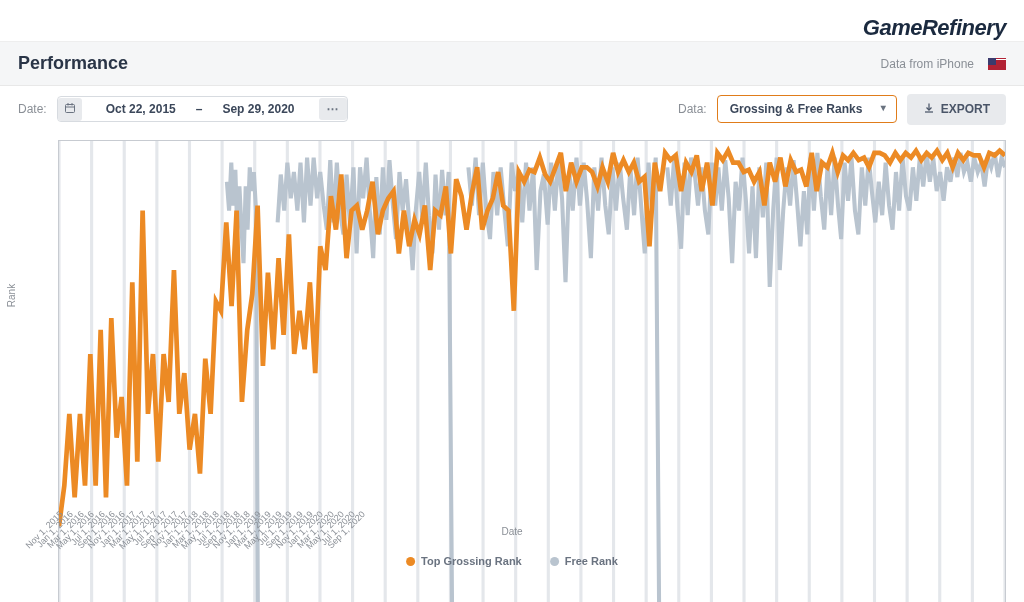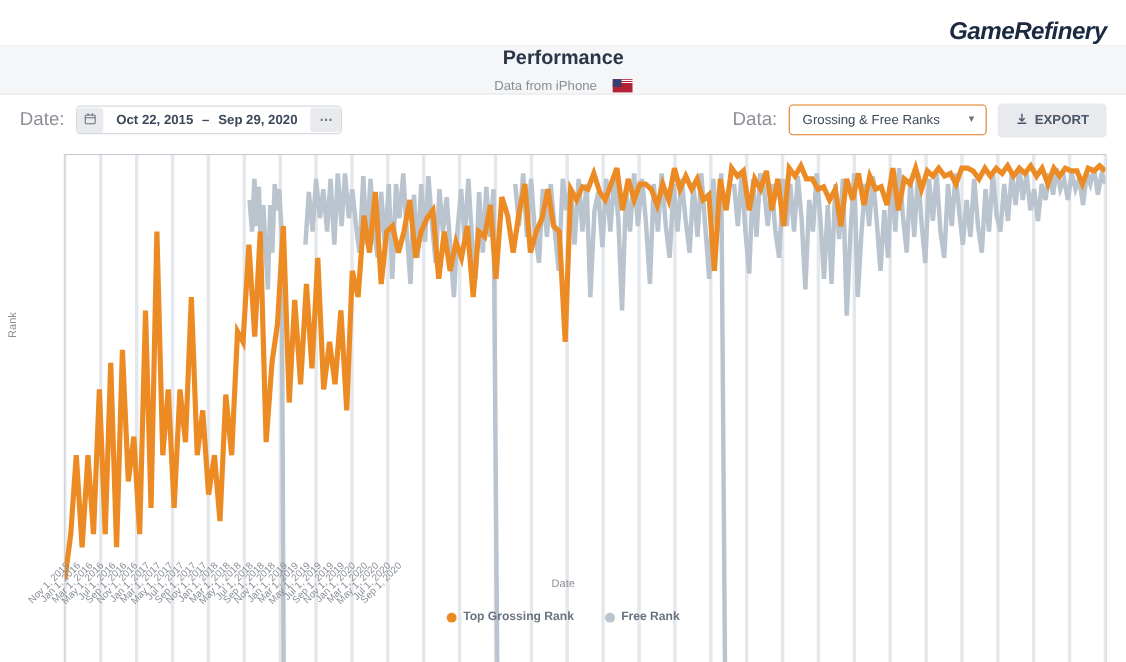--- a/index.html
+++ b/index.html
@@ -28,21 +28,20 @@
     letter-spacing: -0.5px;
   }
   .titlebar {
     height: 44px;
     background: #f5f6f7;
     display: flex;
     align-items: center;
     justify-content: space-between;
     padding: 0 18px;
     border-bottom: 1px solid #e8e8e8;
-    flex-direction: column;
   }
   .page-title {
     font-size: 18px;
     font-weight: 800;
     color: #2a3547;
   }
   .data-from {
     font-size: 12px;
     color: #8a8f96;
     display: flex;
@@ -63,25 +62,25 @@
     background:#3c3b6e;
   }
   .controls {
     height: 46px;
     display: flex;
     align-items: center;
     justify-content: space-between;
     padding: 0 18px;
   }
   .left-controls, .right-controls { display: flex; align-items: center; gap: 10px; }
-  .label { font-size: 17px; color: #8a8f96; }
+  .label { font-size: 12px; color: #8a8f96; }
   .date-pill {
     display: flex;
     align-items: center;
-    gap: 8px;
+    gap: 20px;
     border: 1px solid #d7dbe0;
     border-radius: 4px;
     padding: 5px 10px;
     font-size: 12px;
     font-weight: 700;
     color: #3b475a;
     cursor: pointer;
     background: #fff;
   }
   .date-pill .cal {
@@ -97,21 +96,21 @@
     border-radius: 3px;
     margin: -5px -10px -5px 4px;
     color:#6a7380;
     font-weight:900;
   }
   .select-pill {
     border: 1px solid #e07c1a;
     border-radius: 4px;
     padding: 6px 32px 6px 12px;
     font-size: 12px;
-    font-weight: 400;
+    font-weight: 700;
     color: #3b475a;
     position: relative;
     min-width: 180px;
     cursor: pointer;
     background:#fff;
   }
   .select-pill::after {
     content:"▾";
     position:absolute; right:10px; top:6px;
     font-size:10px; color:#6a7380;

